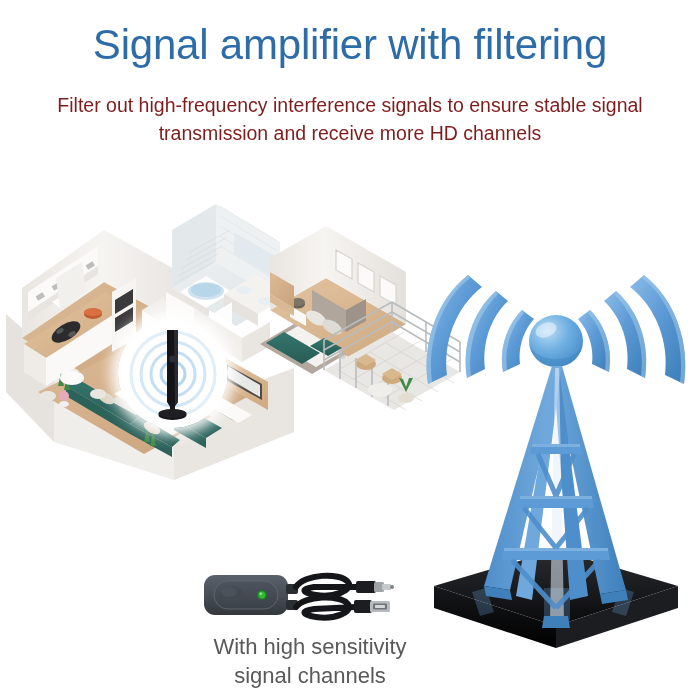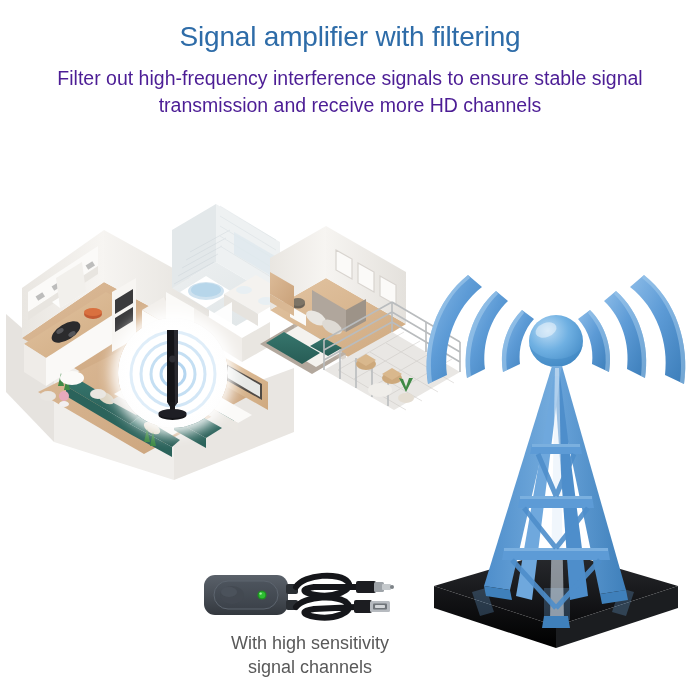--- a/index.html
+++ b/index.html
@@ -22,33 +22,33 @@
   
   .header {
     position: absolute;
     left: 0; top: 0;
     width: 700px;
     text-align: center;
   }
   .title {
     margin: 0;
     padding-top: 22px;
-    font-size: 28px;
+    font-size: 42px;
     font-weight: 400;
     letter-spacing: -0.2px;
     color: #2e6ca8;
     line-height: 1.1;
   }
   .subtitle {
-    margin: 0 auto;
+    margin: 12px auto;
     padding-top: 12px;
     width: 650px;
     font-size: 19.5px;
     font-weight: 400;
-    color: #4c1d95;
+    color: #7f1d1d;
     line-height: 1.42;
     text-align: center;
   }
 
   
   .floorplan {
     position: absolute;
     left: -6px;
     top: 142px;
     width: 470px;
@@ -89,21 +89,21 @@
     height: 72px;
   }
   .amp-wrap svg { display:block; width:100%; height:100%; }
 
   .amp-caption {
     position: absolute;
     left: 185px;
     top: 632px;
     width: 250px;
     text-align: center;
-    font-size: 18px;
+    font-size: 22px;
     color: #595959;
     line-height: 1.33;
   }
   .amp-caption span { display:block; }
 </style>
 </head>
 <body>
 
 <div id="poster">
 

